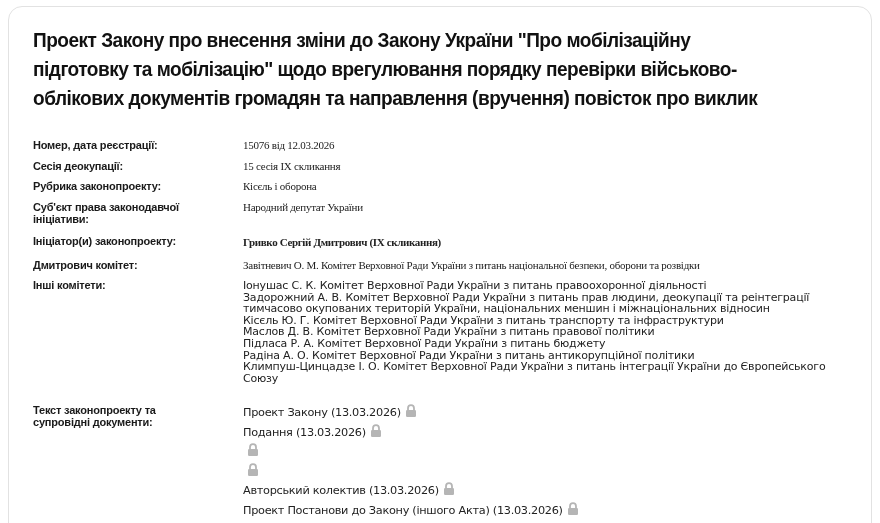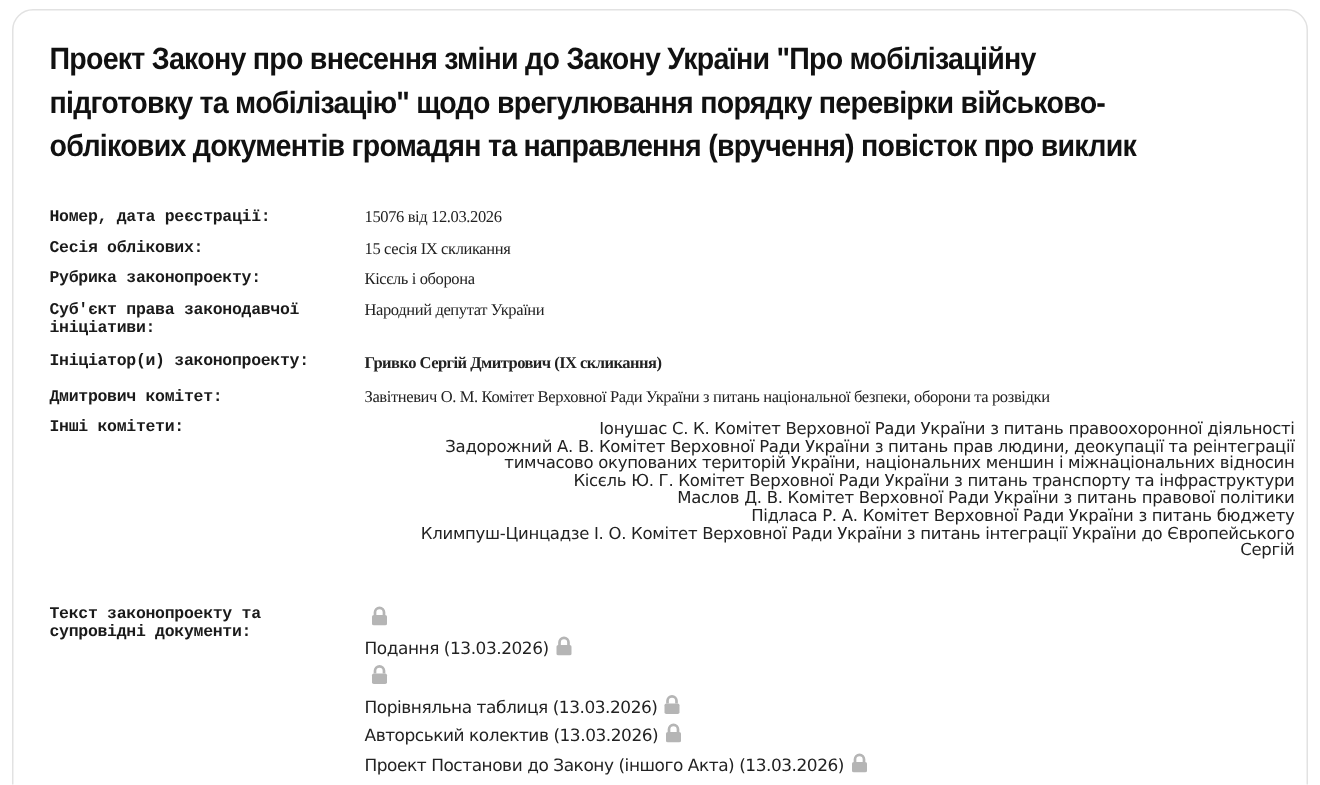--- a/index.html
+++ b/index.html
@@ -29,21 +29,21 @@
       font-size: 20.5px;
       line-height: 29px;
       letter-spacing: -0.55px;
       transform: scaleX(0.93);
       transform-origin: left top;
       color: #111;
     }
     .row { position: absolute; left: 0; width: 880px; }
     .label {
       position: absolute; left: 33px; width: 190px;
-      font-family: Liberation Mono, monospace;
+      font-family: Liberation Sans, sans-serif;
       font-weight: bold;
       font-size: 11px;
       line-height: 12px;
       letter-spacing: -0.2px;
       color: #1a1a1a;
     }
     .value {
       position: absolute; left: 243px; width: 620px;
       font-family: Liberation Serif, serif;
       font-size: 11px;
@@ -52,21 +52,21 @@
       color: #222;
       white-space: nowrap;
     }
     .value.bold { font-weight: bold; letter-spacing: -0.35px; }
     .committees {
       position: absolute; left: 243px; width: 620px;
       font-size: 11px; line-height: 11.6px;
       letter-spacing: -0.2px;
       color: #222;
     }
-    .committees div { white-space: nowrap; text-align: right; }
+    .committees div { white-space: nowrap; }
     .docs { position: absolute; left: 243px; top: 404px; }
     .doc {
       display: block;
       height: 19.6px;
       font-size: 11.3px;
       line-height: 16px;
       letter-spacing: -0.3px;
       color: #222;
       white-space: nowrap;
       cursor: pointer;
@@ -88,21 +88,21 @@
   <div>підготовку та мобілізацію" щодо врегулювання порядку перевірки військово-</div>
   <div>облікових документів громадян та направлення (вручення) повісток про виклик</div>
 </h1>
 
 <div class="row" style="top:139px">
   <div class="label">Номер, дата реєстрації:</div>
   <div class="value">15076 від 12.03.2026</div>
 </div>
 
 <div class="row" style="top:160px">
-  <div class="label">Сесія облікових:</div>
+  <div class="label">Сесія деокупації:</div>
   <div class="value">15 сесія IX скликання</div>
 </div>
 
 <div class="row" style="top:180px">
   <div class="label">Рубрика законопроекту:</div>
   <div class="value">Кісєль і оборона</div>
 </div>
 
 <div class="row" style="top:201px">
   <div class="label" style="width:180px">Суб'єкт права законодавчої ініціативи:</div>
@@ -121,50 +121,51 @@
 
 <div class="row" style="top:279px">
   <div class="label">Інші комітети:</div>
   <div class="committees" style="top:1px">
     <div>Іонушас С. К. Комітет Верховної Ради України з питань правоохоронної діяльності</div>
     <div>Задорожний А. В. Комітет Верховної Ради України з питань прав людини, деокупації та реінтеграції</div>
     <div>тимчасово окупованих територій України, національних меншин і міжнаціональних відносин</div>
     <div>Кісєль Ю. Г. Комітет Верховної Ради України з питань транспорту та інфраструктури</div>
     <div>Маслов Д. В. Комітет Верховної Ради України з питань правової політики</div>
     <div>Підласа Р. А. Комітет Верховної Ради України з питань бюджету</div>
+    <div>Радіна А. О. Комітет Верховної Ради України з питань антикорупційної політики</div>
     <div>Климпуш-Цинцадзе І. О. Комітет Верховної Ради України з питань інтеграції України до Європейського</div>
-    <div>Сергій</div>
+    <div>Союзу</div>
   </div>
 </div>
 
 <div class="row" style="top:404px">
   <div class="label" style="width:160px">Текст законопроекту та супровідні документи:</div>
 </div>
 
 <div class="docs">
   <div class="doc">
-    <svg class="lock" viewBox="0 0 12 13">
+    <span>Проект Закону (13.03.2026)</span><svg class="lock" viewBox="0 0 12 13">
         <path d="M3 6V4.2a3 3 0 0 1 6 0V6" fill="none" stroke="#b5b5b5" stroke-width="1.8"></path>
         <rect x="1" y="6" width="10" height="7" rx="1.2" fill="#b5b5b5"></rect>
       </svg>
   </div>
   <div class="doc">
     <span>Подання (13.03.2026)</span><svg class="lock" viewBox="0 0 12 13">
         <path d="M3 6V4.2a3 3 0 0 1 6 0V6" fill="none" stroke="#b5b5b5" stroke-width="1.8"></path>
         <rect x="1" y="6" width="10" height="7" rx="1.2" fill="#b5b5b5"></rect>
       </svg>
   </div>
   <div class="doc">
     <svg class="lock" viewBox="0 0 12 13">
         <path d="M3 6V4.2a3 3 0 0 1 6 0V6" fill="none" stroke="#b5b5b5" stroke-width="1.8"></path>
         <rect x="1" y="6" width="10" height="7" rx="1.2" fill="#b5b5b5"></rect>
       </svg>
   </div>
   <div class="doc">
-    <span>Порівняльна таблиця (13.03.2026)</span><svg class="lock" viewBox="0 0 12 13">
+    <svg class="lock" viewBox="0 0 12 13">
         <path d="M3 6V4.2a3 3 0 0 1 6 0V6" fill="none" stroke="#b5b5b5" stroke-width="1.8"></path>
         <rect x="1" y="6" width="10" height="7" rx="1.2" fill="#b5b5b5"></rect>
       </svg>
   </div>
   <div class="doc">
     <span>Авторський колектив (13.03.2026)</span><svg class="lock" viewBox="0 0 12 13">
         <path d="M3 6V4.2a3 3 0 0 1 6 0V6" fill="none" stroke="#b5b5b5" stroke-width="1.8"></path>
         <rect x="1" y="6" width="10" height="7" rx="1.2" fill="#b5b5b5"></rect>
       </svg>
   </div>

